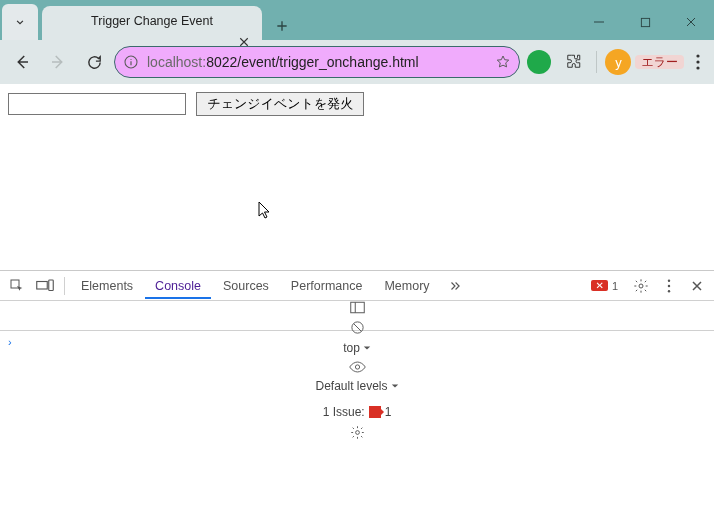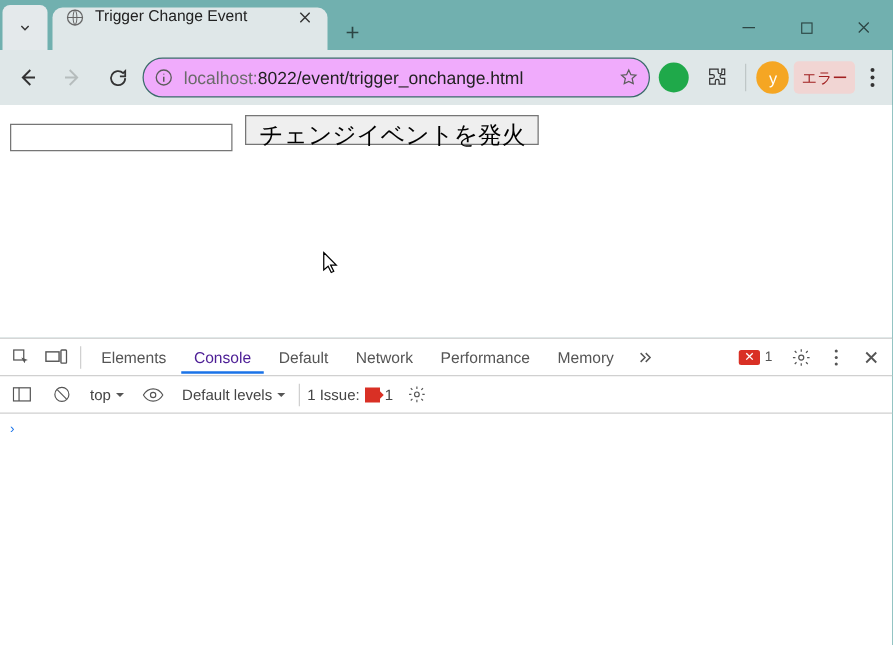--- a/index.html
+++ b/index.html
@@ -2,55 +2,55 @@
 <html><head>
 <meta charset="utf-8">
 <style>
   * { box-sizing: border-box; margin: 0; padding: 0; font-family: "Segoe UI", Arial, sans-serif; }
   body { width: 714px; height: 516px; background: #71b0af; overflow: hidden; position: relative; }
 
   
   .titlebar { height: 40px; display: flex; align-items: flex-end; }
   .search-drop { width: 36px; height: 36px; margin-left: 2px; background: #e4e9eb; border-radius: 6px 6px 0 0; display:flex; align-items:center; justify-content:center; }
   .search-drop svg { width: 14px; height: 14px; }
-  .tab { height: 34px; background: #dfe7e8; margin-left: 4px; border-radius: 8px 8px 0 0; display:flex; align-items:flex-start; padding: 0 10px; min-width: 220px; gap:8px; font-size: 12.5px; color:#222; }
+  .tab { height: 34px; background: #dfe7e8; margin-left: 4px; border-radius: 8px 8px 0 0; display:flex; align-items:center; padding: 0 10px; min-width: 220px; gap:8px; font-size: 12.5px; color:#222;flex-direction:column; }
   .tab .favicon { width:16px; height:16px; }
   .tab .close { margin-left:auto; width:16px; height:16px; display:flex; align-items:center; justify-content:center; }
   .newtab { width:28px; height:28px; margin-left:6px; display:flex; align-items:center; justify-content:center; color:#1f3c3c; }
   .win-controls { margin-left:auto; display:flex; }
   .win-btn { width:46px; height:36px; display:flex; align-items:center; justify-content:center; color:#2c4544; }
 
   
   .toolbar { height: 44px; background: #dfe7e8; display:flex; align-items:center; padding: 0 6px; gap: 4px; }
   .tool-btn { width:32px; height:32px; display:flex; align-items:center; justify-content:center; border-radius:50%; color:#3b3b3b; }
   .tool-btn.disabled { color:#9da6a6; }
   .omnibox { flex:1; height:32px; background:#f0abfc; border:1px solid #3b6b6b; border-radius:16px; display:flex; align-items:center; padding:0 8px; gap:8px; font-size:14px; color:#222; }
   .omnibox .host-muted { color:#6a6a6a; }
   .omnibox .star { margin-left:auto; color:#5c5c5c; }
   .ext-btn { width:30px; height:30px; display:flex; align-items:center; justify-content:center; }
   .ext-green { width:24px; height:24px; border-radius:50%; background:#1fa94a; }
   .avatar { width:26px; height:26px; border-radius:50%; background:#f5a623; color:#fff; display:flex; align-items:center; justify-content:center; font-size:13px; }
-  .error-pill { height:26px; background:#f1d5d3; color:#a12020; border-radius:4px; padding: 0 6px; display:flex; align-items:center; font-size:12px; gap:2px;}
+  .error-pill { height:14px; background:#f1d5d3; color:#a12020; border-radius:4px; padding: 0 6px; display:flex; align-items:center; font-size:12px; gap:2px;}
   .kebab { width:20px; display:flex; align-items:center; justify-content:center; color:#333; }
 
   
   .viewport { background:#fff; height: 186px; padding:8px; position:relative; }
   .page-input { width:178px; height:22px; border:1px solid #767676; background:#fff; font-size:13px; padding:1px 3px; }
-  .page-btn { margin-left:6px; height:24px; border:1px solid #767676; background:#efefef; font-size:19px; padding:2px 10px; }
+  .page-btn { margin-left:6px; height:24px; border:1px solid #767676; background:#efefef; font-size:13px; padding:2px 10px; }
   .cursor { position:absolute; left:258px; top:117px; }
 
   
   .devtools { background:#fff; border-top:1px solid #c9c9c9; height:246px; display:flex; flex-direction:column; }
   .dt-tabs { height:30px; border-bottom:1px solid #d0d0d0; display:flex; align-items:center; padding:0 4px; font-size:12.5px; color:#555; gap:2px;justify-content:flex-end; }
   .dt-icon-btn { width:26px; height:26px; display:flex; align-items:center; justify-content:center; }
   .dt-tab { padding:6px 10px; cursor:pointer; }
   .dt-tab.active { color:#4c1d95; border-bottom:2px solid #1a73e8; padding-bottom:4px; }
   .dt-spacer { flex:1; }
   .dt-badge-err { background:#d93025; color:#fff; font-size:10px; padding:0 4px; border-radius:2px; margin-right:2px;}
-  .dt-row2 { height:30px; border-bottom:1px solid #d0d0d0; display:flex; align-items:center; padding:0 4px; gap:6px; font-size:12px; color:#444;}
+  .dt-row2 { height:30px; border-bottom:1px solid #d0d0d0; display:flex; align-items:center; padding:0 4px; gap:6px; font-size:12px; color:#444;flex-direction:column;}
   .dt-select { display:flex; align-items:center; gap:3px; padding:0 4px; }
   .dt-filter { flex:1; height:20px; border:1px solid #c3c3c3; font-size:12px; padding:1px 6px; color:#666; background:#fff;}
   .dt-issue-flag { width:12px; height:12px; background:#d93025; display:inline-block; position:relative;}
   .dt-issue-flag::after{content:""; position:absolute; right:-3px; top:3px; border-top:3px solid transparent; border-bottom:3px solid transparent; border-left:3px solid #d93025;}
   .dt-console { flex:1; padding:4px 8px; font-family: Menlo, Consolas, monospace; font-size:12px; color:#1a73e8; }
   .chev { font-size:11px; color:#1a73e8; }
 
   svg { display:block; }
 </style>
 </head>
@@ -168,22 +168,21 @@
       </div>
     <div class="dt-icon-btn">
         <svg width="18" height="14" viewBox="0 0 24 18">
           <rect x="1" y="3" width="14" height="10" fill="none" stroke="#555" stroke-width="1.5"></rect>
           <rect x="17" y="1" width="6" height="14" rx="1" fill="none" stroke="#555" stroke-width="1.5"></rect>
         </svg>
       </div>
     <div style="width:1px;height:18px;background:#d0d0d0;margin:0 4px;"></div>
     <div class="dt-tab">Elements</div>
     <div class="dt-tab active">Console</div>
-    <div class="dt-tab">Default</div>
-    <div class="dt-tab">Network</div>
+    <div class="dt-tab">Sources</div>
     <div class="dt-tab">Performance</div>
     <div class="dt-tab">Memory</div>
     <div class="dt-icon-btn">
         <svg width="14" height="14" viewBox="0 0 24 24">
           <path d="M6 6l6 6-6 6M13 6l6 6-6 6" fill="none" stroke="#555" stroke-width="2"></path>
         </svg>
       </div>
     <div class="dt-spacer"></div>
     <span class="dt-badge-err">✕</span>
     <span style="font-size:11px;margin-right:8px;">1</span>

